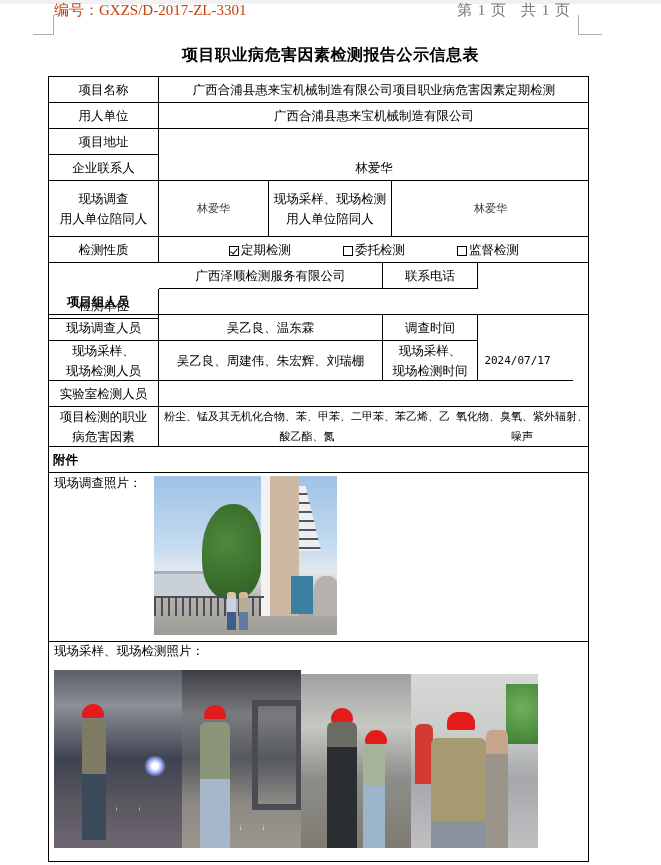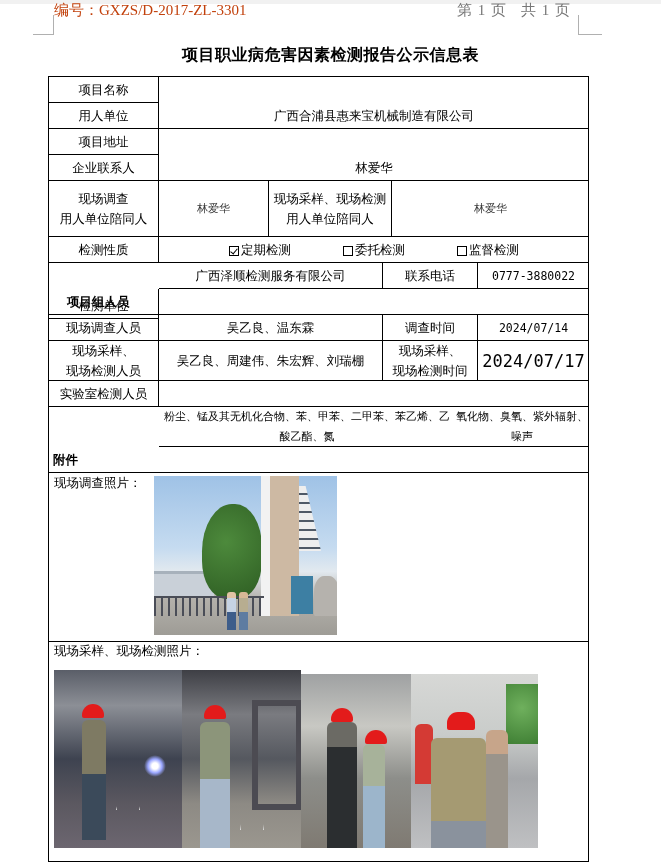--- a/index.html
+++ b/index.html
@@ -72,20 +72,21 @@
 </div>
 
 <div class="crop crop-l"></div>
 <div class="crop crop-r2"></div>
 
 <div class="title">项目职业病危害因素检测报告公示信息表</div>
 
 <div class="tbl">
 
   <div class="cell" style="left:0;top:0;width:110px;height:26px;">项目名称</div>
+  <div class="cell nr" style="left:110px;top:0;width:430px;height:26px;">广西合浦县惠来宝机械制造有限公司项目职业病危害因素定期检测</div>
 
   <div class="cell" style="left:0;top:26px;width:110px;height:26px;">用人单位</div>
   <div class="cell nr" style="left:110px;top:26px;width:430px;height:26px;">广西合浦县惠来宝机械制造有限公司</div>
 
   <div class="cell" style="left:0;top:52px;width:110px;height:26px;">项目地址</div>
 
   <div class="cell" style="left:0;top:78px;width:110px;height:26px;">企业联系人</div>
   <div class="cell nr" style="left:110px;top:78px;width:430px;height:26px;">林爱华</div>
 
   <div class="cell" style="left:0;top:104px;width:110px;height:56px;flex-direction:column;">
@@ -111,44 +112,46 @@
       </span>
     <span class="opt">
         <span class="chk"></span>
         <span>监督检测</span>
       </span>
   </div>
 
   <div class="cell" style="left:0;top:186px;width:110px;height:26px;margin-top:30px;">检测单位</div>
   <div class="cell" style="left:110px;top:186px;width:224px;height:26px;">广西泽顺检测服务有限公司</div>
   <div class="cell" style="left:334px;top:186px;width:95px;height:26px;">联系电话</div>
-  <div class="cell nr" style="left:429px;top:186px;width:111px;height:26px;font-family:'DejaVu Sans Mono',monospace;font-size:11.5px;">0777-3880022</div>
 
   <div class="cell bold" style="left:0;top:212px;width:110px;height:26px;">项目组人员</div>
   <div class="cell nr" style="left:110px;top:212px;width:430px;height:26px;"></div>
 
   <div class="cell" style="left:0;top:238px;width:110px;height:26px;">现场调查人员</div>
   <div class="cell" style="left:110px;top:238px;width:224px;height:26px;">吴乙良、温东霖</div>
   <div class="cell" style="left:334px;top:238px;width:95px;height:26px;">调查时间</div>
-  <div class="cell nr" style="left:429px;top:238px;width:111px;height:26px;font-family:'DejaVu Sans Mono',monospace;font-size:11.5px;">2024/07/14</div>
 
   <div class="cell" style="left:0;top:264px;width:110px;height:40px;flex-direction:column;">
     <span>现场采样、</span>
     <span>现场检测人员</span>
   </div>
   <div class="cell" style="left:110px;top:264px;width:224px;height:40px;">吴乙良、周建伟、朱宏辉、刘瑞棚</div>
   <div class="cell" style="left:334px;top:264px;width:95px;height:40px;flex-direction:column;">
     <span>现场采样、</span>
     <span>现场检测时间</span>
   </div>
-  <div class="cell nr" style="left:429px;top:264px;width:111px;height:40px;font-family:'DejaVu Sans Mono',monospace;font-size:17px;">2024/07/17</div>
+  <div class="cell nr" style="left:413px;top:264px;width:111px;height:40px;font-family:'DejaVu Sans Mono',monospace;font-size:11px;">2024/07/17</div>
 
   <div class="cell" style="left:0;top:304px;width:110px;height:26px;">实验室检测人员</div>
   <div class="cell nr" style="left:110px;top:304px;width:430px;height:26px;"></div>
 
+  <div class="cell" style="left:0;top:330px;width:110px;height:40px;flex-direction:column;">
+    <span>项目检测的职业</span>
+    <span>病危害因素</span>
+  </div>
   <div class="cell nr" style="left:110px;top:330px;width:430px;height:40px;flex-direction:row;font-size:11px;">
     <span>粉尘、锰及其无机化合物、苯、甲苯、二甲苯、苯乙烯、乙酸乙酯、氮</span>
     <span>氧化物、臭氧、紫外辐射、噪声</span>
   </div>
 
   <div class="cell nr bold2" style="left:0;top:370px;width:540px;height:26px;">附件</div>
 
   <div class="cell nr" style="left:0;top:396px;width:540px;height:169px;"></div>
 
   <div class="cell nr" style="left:0;top:565px;width:540px;height:220px;border-bottom:none;"></div>

